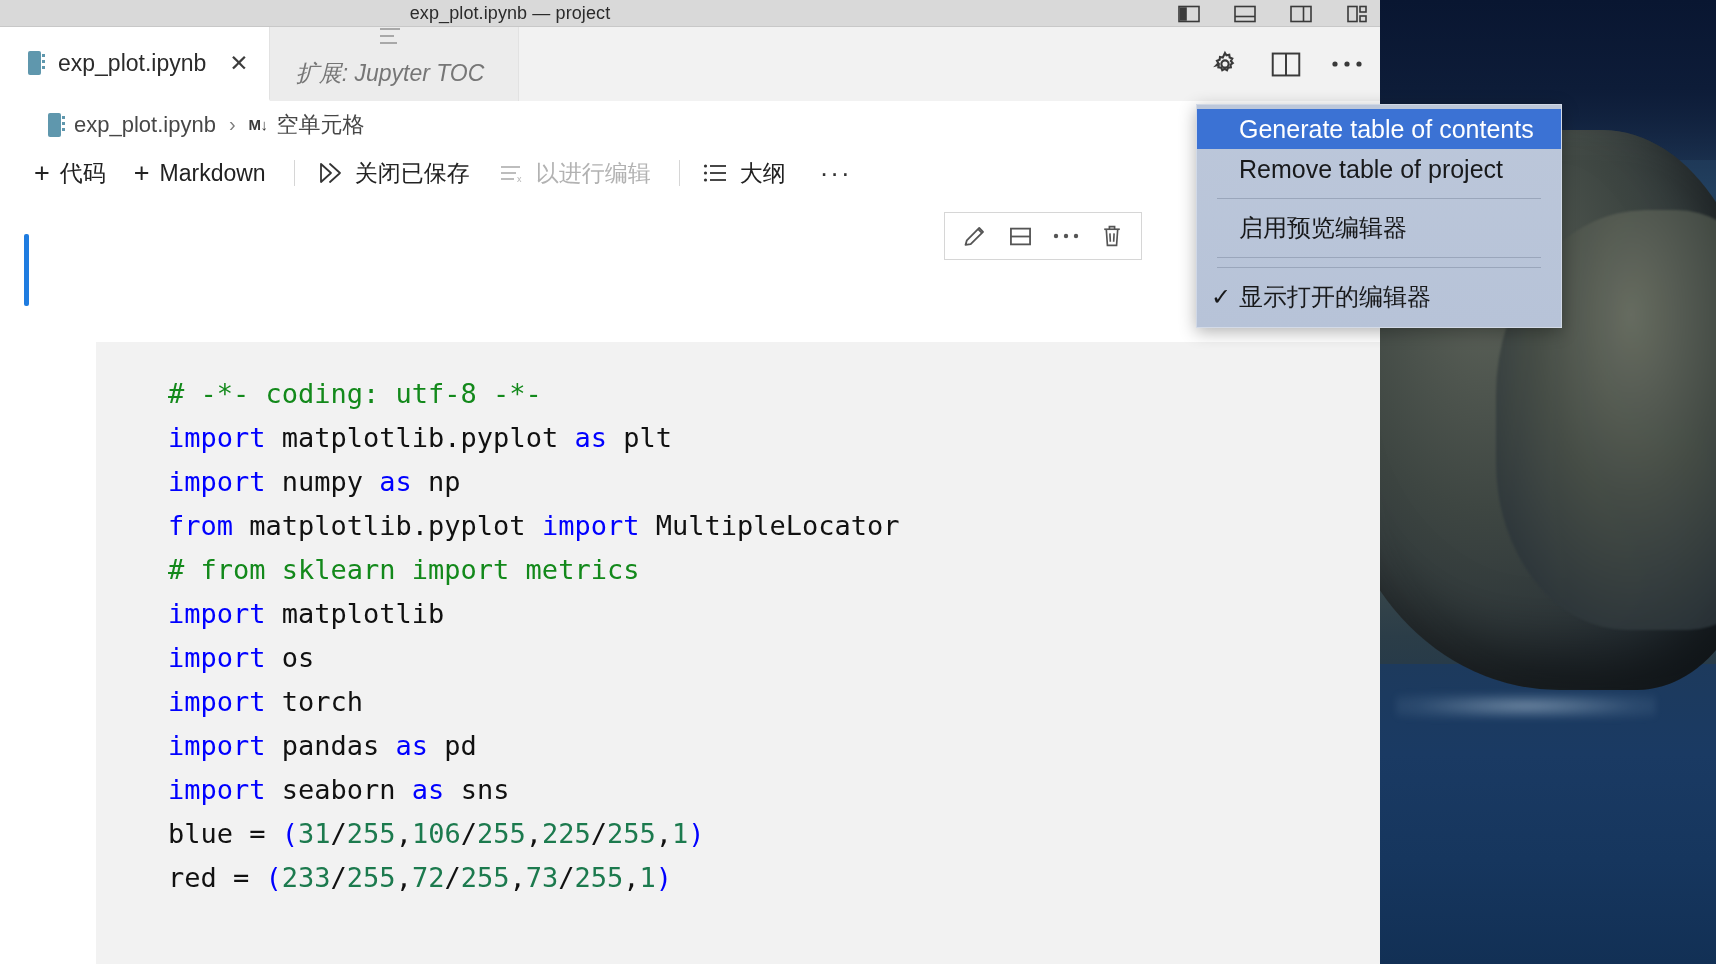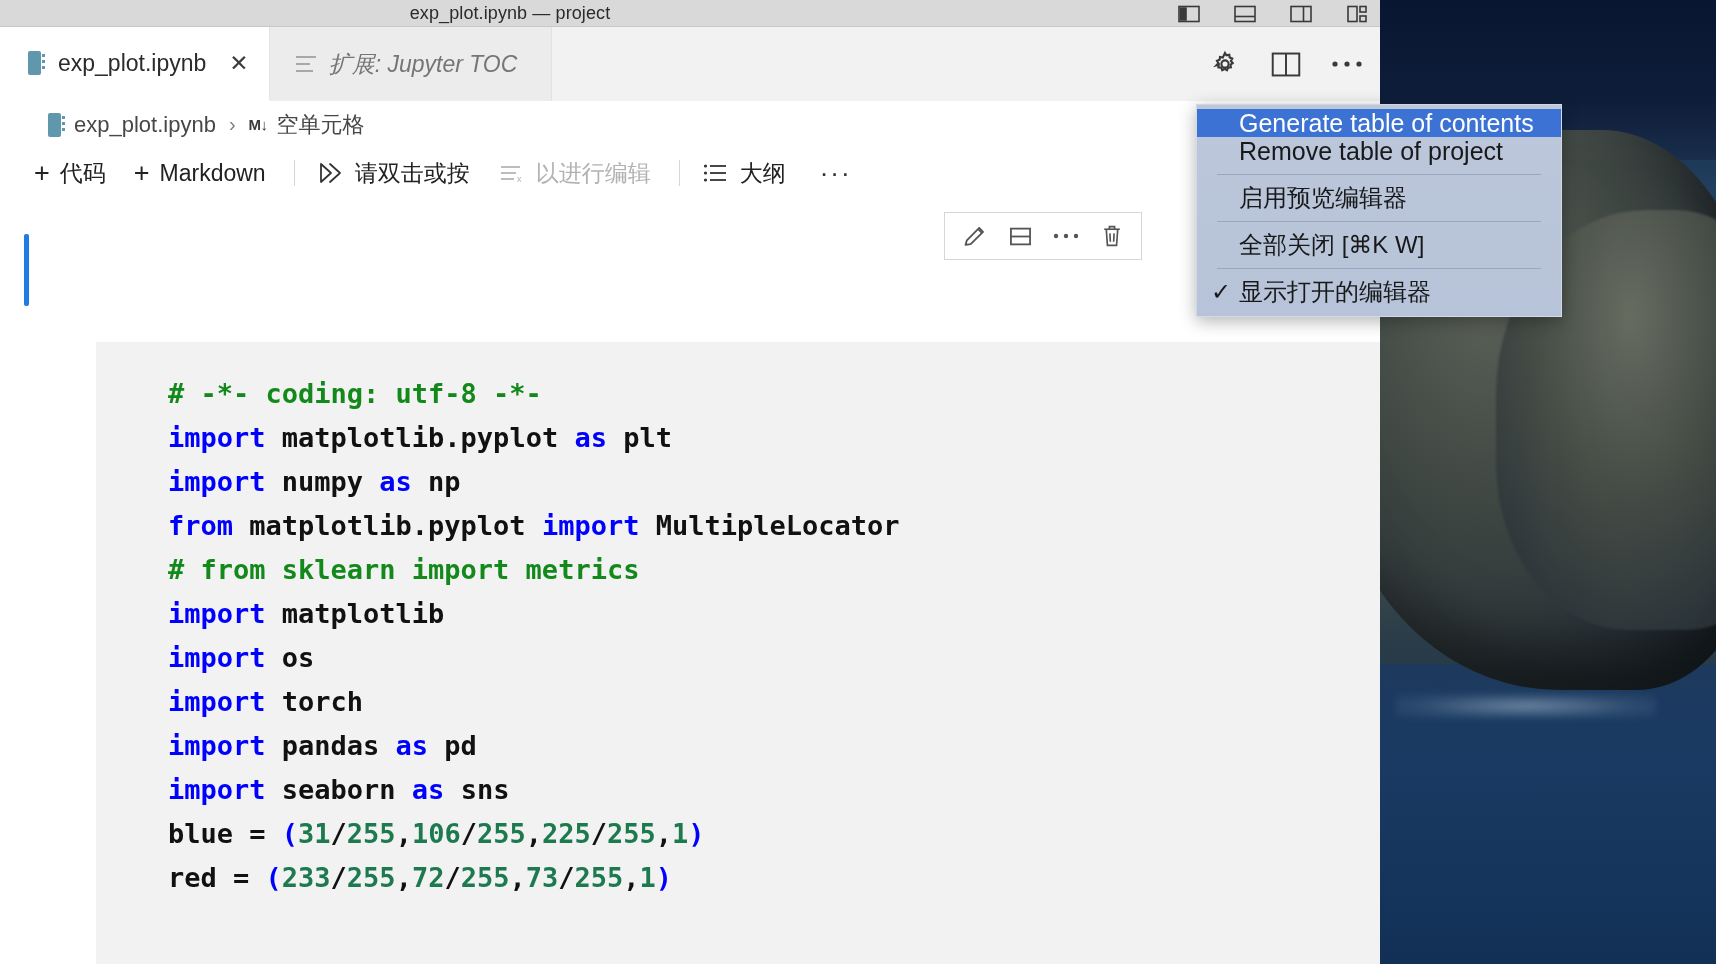--- a/index.html
+++ b/index.html
@@ -90,21 +90,21 @@
     border-right: 1px solid #e2e2e2;
   }
   .tab.active {
     background: #ffffff;
     border-bottom: 2px solid #ffffff;
   }
   .tab.inactive {
     background: #ececec;
     color: #767676;
     font-style: italic;
-    padding-left: 26px; padding-right: 34px;
+    padding-left: 26px; padding-right: 34px; flex-direction: column;
   }
   .tab-close { font-size: 23px; color: #3c3c3c; margin-left: 10px; }
   .nb-icon {
     width: 17px; height: 24px; position: relative; display: inline-block;
   }
   .nb-icon::before {
     content: ""; position: absolute; left: 0; top: 0;
     width: 13px; height: 24px; background: #5f97ad; border-radius: 2px;
   }
   .nb-icon::after {
@@ -196,39 +196,38 @@
     background: #f2f2f2;
     padding: 30px 0 0 0;
   }
   pre.code {
     margin: 0; padding: 0 0 0 72px;
     font-family: "DejaVu Sans Mono", monospace;
     font-size: 27px;
     line-height: 44px;
     color: #111111;
     white-space: pre;
-    font-weight: bold;
   }
   .k { color: #0000ff; }
   .c { color: #13891b; }
   .n { color: #1c7a4e; }
   .p { color: #111111; }
 
   
   .menu {
     position: absolute;
     left: 1196px; top: 104px; width: 366px;
     background: #b9c5d9;
     background: linear-gradient(180deg,#bcc7da 0%, #b7c3d8 100%);
     box-shadow: 0 4px 16px rgba(0,0,0,.30);
     padding: 4px 0 10px 0;
     border: 1px solid rgba(255,255,255,.35);
   }
   .menu-item {
-    height: 28px; display: flex; align-items: center;
+    height: 40px; display: flex; align-items: center;
     padding-left: 42px; padding-right: 14px;
     font-size: 24px; color: #18191b; white-space: nowrap;
     position: relative;
   }
   .menu-item.en { font-size: 25px; }
   .menu-item.selected {
     background: #3b72d4; color: #ffffff;
   }
   .menu-item .check {
     position: absolute; left: 14px; top: 50%; transform: translateY(-50%);
@@ -338,21 +337,21 @@
       <span class="nbt-item">
         <span class="nbt-plus">+</span>
         <span>Markdown</span>
       </span>
       <span class="nbt-sep"></span>
       <span class="nbt-item">
         <svg width="28" height="24" viewBox="0 0 28 24">
           <path d="M4 3 L14 12 L4 21 Z" fill="none" stroke="#333" stroke-width="1.8" stroke-linejoin="round"></path>
           <path d="M13 3 L23 12 L13 21" fill="none" stroke="#333" stroke-width="1.8" stroke-linejoin="round" stroke-linecap="round"></path>
         </svg>
-        <span>请双击或按</span>
+        <span>关闭已保存</span>
       </span>
       <span class="nbt-item dim">
         <svg width="28" height="24" viewBox="0 0 28 24">
           <line x1="3" y1="6" x2="22" y2="6" stroke="#b6b6b6" stroke-width="1.8"></line>
           <line x1="3" y1="12" x2="18" y2="12" stroke="#b6b6b6" stroke-width="1.8"></line>
           <line x1="3" y1="18" x2="16" y2="18" stroke="#b6b6b6" stroke-width="1.8"></line>
           <text x="19" y="21" font-size="9" fill="#b6b6b6" font-family="Liberation Sans, sans-serif">x</text>
         </svg>
         <span>以进行编辑</span>
       </span>
@@ -444,23 +443,20 @@
         <span>Generate table of contents</span>
       </div>
       <div class="menu-item en">
         <span>Remove table of project</span>
       </div>
       <div class="menu-sep"></div>
       <div class="menu-item">
         <span>启用预览编辑器</span>
       </div>
       <div class="menu-sep"></div>
-      <div class="menu-item">
-        <span>全部关闭 [⌘K W]</span>
-      </div>
       <div class="menu-sep"></div>
       <div class="menu-item">
         <span class="check">✓</span>
         <span>显示打开的编辑器</span>
       </div>
     </div>
 
 </div>
 
 </body></html>

